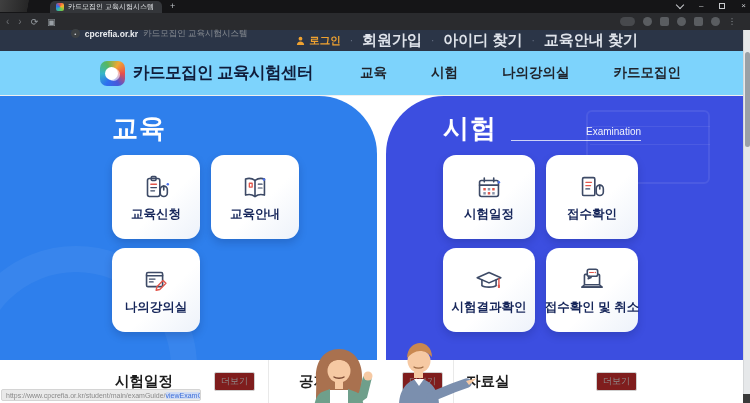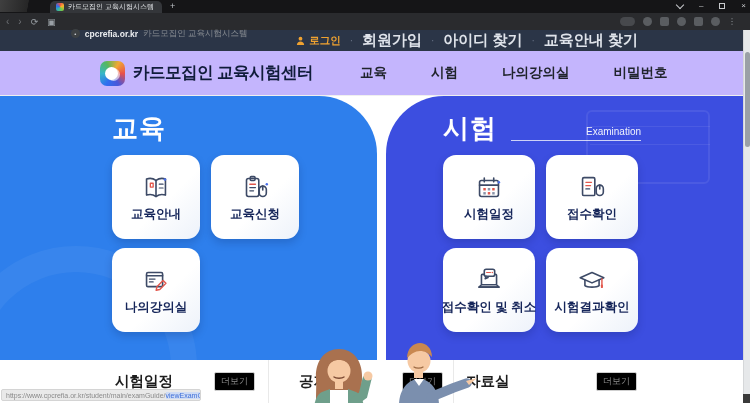--- a/index.html
+++ b/index.html
@@ -37,21 +37,21 @@
   .kebab { color:#9aa0a6; font-size:8px; letter-spacing:0; }
 
   
   .utilbar { height:21px; background:#2b3547; display:flex; align-items:center;
     justify-content:flex-end; padding-right:112px; gap:9px; }
   .util-login { display:flex; align-items:center; gap:4px; color:#f0a230; font-size:10.5px; font-weight:bold; }
   .util-sep { color:#687286; font-size:10px; }
   .util-link { color:#dfe3ea; font-size:15px; font-weight:bold; }
 
   
-  .siteheader { height:45px; background:#c4b5fd; border-bottom:1px solid #efefef;
+  .siteheader { height:45px; background:#7dd3fc; border-bottom:1px solid #efefef;
     display:flex; align-items:center; position:relative; }
   .logo { display:flex; align-items:center; gap:8px; margin-left:100px; }
   .logo-ic { position:relative; width:25px; height:25px; border-radius:7px;
     background:conic-gradient(from 210deg,#2d6ff0,#35b6c9,#57b85e,#f0a832,#e8504a,#4a56d8,#2d6ff0); }
   .logo-ic::after { content:""; position:absolute; left:5px; top:6px; width:13px; height:13px;
     border-radius:50%; background:#fff; box-shadow:2px 1px 0 rgba(255,255,255,.6); }
   .logo-text { font-size:16.5px; font-weight:bold; color:#101c3a; letter-spacing:-0.5px; }
   .mainnav { position:absolute; left:360px; top:0; height:100%; display:flex; align-items:center; gap:44px; }
   .nav-item { font-size:13.5px; font-weight:bold; color:#20242c; }
 
@@ -86,21 +86,21 @@
   .person-woman { position:absolute; left:299px; top:247px; }
   .person-man   { position:absolute; left:381px; top:241px; }
 
   
   .bottomsec { height:43px; background:#fff; display:flex; }
   .bcol { display:flex; align-items:center; justify-content:space-between; }
   .bcol1 { width:268px; padding-left:115px; padding-right:13px; }
   .bcol2 { width:185px; padding-left:30px; padding-right:10px; border-left:1px solid #e9e9e9; }
   .bcol3 { flex:1; padding-left:12px; padding-right:113px; border-left:1px solid #e9e9e9; }
   .btitle { font-size:14.5px; font-weight:bold; color:#1c1c1c; white-space:nowrap; }
-  .more-btn { font-size:9px; color:#8f8f8f; border:1px solid #cfcfcf; background:#000000;
+  .more-btn { font-size:9px; color:#8f8f8f; border:1px solid #cfcfcf; background:#7f1d1d;
     border-radius:2px; padding:2px 6px; white-space:nowrap; }
 
   
   .status-tip { position:absolute; left:1px; bottom:2px; height:12px; max-width:200px;
     background:#e9e9e9; border:1px solid #d4d4d4; border-radius:2px;
     display:flex; align-items:center; padding:0 4px; overflow:hidden; white-space:nowrap; }
   .status-url { font-size:7px; color:#8a8a8a; }
   .status-url-hl { font-size:7px; color:#3f6fd8; background:#cfdcf5; }
   .scrollbar { position:absolute; right:0; top:30px; width:7px; height:373px; background:#e6e8ea;
     border-left:1px solid #d5d7d9; z-index:20; }
@@ -166,53 +166,53 @@
 
   <div class="siteheader">
     <div class="logo">
       <span class="logo-ic"></span>
       <span class="logo-text">카드모집인 교육시험센터</span>
     </div>
     <div class="mainnav">
       <span class="nav-item">교육</span>
       <span class="nav-item">시험</span>
       <span class="nav-item">나의강의실</span>
-      <span class="nav-item">비밀번호</span>
+      <span class="nav-item">카드모집인</span>
     </div>
   </div>
 
   <div class="panels">
 
     <div class="panel panel-edu">
       <div class="panel-inner">
         <div class="panel-head">
           <span class="panel-title">교육</span>
         </div>
         <div class="card-grid">
-          <div class="card">
-            <svg class="card-ic" viewBox="0 0 36 36" fill="none" stroke="#3d4a66" stroke-width="1.7" stroke-linecap="round" stroke-linejoin="round">
-              <path d="M18 10c-3-2.2-7-2.5-10-1.5v17c3-1 7-.7 10 1.5 3-2.2 7-2.5 10-1.5v-17c-3-1-7-.7-10 1.5z"></path>
-                <path d="M18 10v17"></path>
-              <rect x="12" y="13" width="3" height="4" stroke="#e2574c" stroke-width="1.4"></rect>
-              <path d="M21.5 14h4M21.5 18h4" stroke-width="1.3"></path>
-              <circle cx="27.5" cy="9" r="1.4" fill="#4a6fe8" stroke="none"></circle>
-            </svg>
-            <span class="card-label">교육안내</span>
-          </div>
           <div class="card">
             <svg class="card-ic" viewBox="0 0 36 36" fill="none" stroke="#3d4a66" stroke-width="1.7" stroke-linecap="round" stroke-linejoin="round">
               <rect x="9" y="8" width="13" height="19" rx="2"></rect>
                 <rect x="13" y="6" width="5" height="4" rx="1"></rect>
               <path d="M12.5 14h6" stroke="#e2574c" stroke-width="1.4"></path>
                 <path d="M12.5 17.5h6M12.5 21h4" stroke-width="1.3"></path>
               <rect x="22.5" y="16" width="7.5" height="11" rx="3.7"></rect>
                 <path d="M26.2 16v4"></path>
               <circle cx="30.5" cy="14" r="1.3" fill="#4a6fe8" stroke="none"></circle>
             </svg>
             <span class="card-label">교육신청</span>
+          </div>
+          <div class="card">
+            <svg class="card-ic" viewBox="0 0 36 36" fill="none" stroke="#3d4a66" stroke-width="1.7" stroke-linecap="round" stroke-linejoin="round">
+              <path d="M18 10c-3-2.2-7-2.5-10-1.5v17c3-1 7-.7 10 1.5 3-2.2 7-2.5 10-1.5v-17c-3-1-7-.7-10 1.5z"></path>
+                <path d="M18 10v17"></path>
+              <rect x="12" y="13" width="3" height="4" stroke="#e2574c" stroke-width="1.4"></rect>
+              <path d="M21.5 14h4M21.5 18h4" stroke-width="1.3"></path>
+              <circle cx="27.5" cy="9" r="1.4" fill="#4a6fe8" stroke="none"></circle>
+            </svg>
+            <span class="card-label">교육안내</span>
           </div>
           <div class="card">
             <svg class="card-ic" viewBox="0 0 36 36" fill="none" stroke="#3d4a66" stroke-width="1.7" stroke-linecap="round" stroke-linejoin="round">
               <rect x="8" y="9" width="17" height="15" rx="1.5"></rect>
                 <path d="M8 12.5h17"></path>
               <path d="M11 16h6M11 19h4" stroke-width="1.3"></path>
               <path d="M19 24l6.5-6.5 3 3L22 27l-3.8.8z" stroke="#e2574c" stroke-width="1.5"></path>
             </svg>
             <span class="card-label">나의강의실</span>
           </div>
@@ -247,38 +247,38 @@
               <rect x="8" y="7" width="13" height="19" rx="1.5"></rect>
               <path d="M11.5 12h6M11.5 15.5h5" stroke="#e2574c" stroke-width="1.3"></path>
                 <path d="M11.5 19h4" stroke-width="1.3"></path>
               <rect x="22.5" y="15" width="7.5" height="11" rx="3.7"></rect>
                 <path d="M26.2 15v4"></path>
             </svg>
             <span class="card-label">접수확인</span>
           </div>
           <div class="card">
             <svg class="card-ic" viewBox="0 0 36 36" fill="none" stroke="#3d4a66" stroke-width="1.7" stroke-linecap="round" stroke-linejoin="round">
+              <path d="M18 9L5.5 14.5 18 20l12.5-5.5z"></path>
+              <path d="M10.5 17v6c2.5 2 12.5 2 15 0v-6"></path>
+              <path d="M28.5 15.5v6" stroke="#e2574c" stroke-width="1.5"></path>
+              <rect x="27.4" y="21.5" width="2.2" height="4" rx="1" fill="#e2574c" stroke="none"></rect>
+            </svg>
+            <span class="card-label">시험결과확인</span>
+          </div>
+          <div class="card">
+            <svg class="card-ic" viewBox="0 0 36 36" fill="none" stroke="#3d4a66" stroke-width="1.7" stroke-linecap="round" stroke-linejoin="round">
               <rect x="10" y="11" width="16" height="11" rx="1"></rect>
               <path d="M10 22l-2.5 2.5h21L26 22"></path>
                 <path d="M7.5 24.5h21"></path>
               <rect x="13" y="5.5" width="11" height="7.5" rx="2" fill="#fff"></rect>
               <path d="M15.5 9h4" stroke="#e2574c" stroke-width="1.3"></path>
                 <circle cx="21.5" cy="9" r=".8" fill="#e2574c" stroke="none"></circle>
               <path d="M15 13l-1 2.5 3-1.2" fill="#fff"></path>
             </svg>
             <span class="card-label">접수확인 및 취소</span>
-          </div>
-          <div class="card">
-            <svg class="card-ic" viewBox="0 0 36 36" fill="none" stroke="#3d4a66" stroke-width="1.7" stroke-linecap="round" stroke-linejoin="round">
-              <path d="M18 9L5.5 14.5 18 20l12.5-5.5z"></path>
-              <path d="M10.5 17v6c2.5 2 12.5 2 15 0v-6"></path>
-              <path d="M28.5 15.5v6" stroke="#e2574c" stroke-width="1.5"></path>
-              <rect x="27.4" y="21.5" width="2.2" height="4" rx="1" fill="#e2574c" stroke="none"></rect>
-            </svg>
-            <span class="card-label">시험결과확인</span>
           </div>
         </div>
       </div>
     </div>
 
     <div class="people">
       <svg class="person-woman" width="80" height="113" viewBox="0 0 80 113">
         <path d="M40 6C25 6 16 19 17 36c1 13-2 25 3 31 7 6 13-2 13-2h14s6 8 13 2c5-6 2-18 3-31C64 19 55 6 40 6z" fill="#a9714f"></path>
         <circle cx="40" cy="28" r="11.5" fill="#f6c9a3"></circle>
         <path d="M29 23c3-8 19-8 22 0l1-7H28z" fill="#a9714f"></path>

